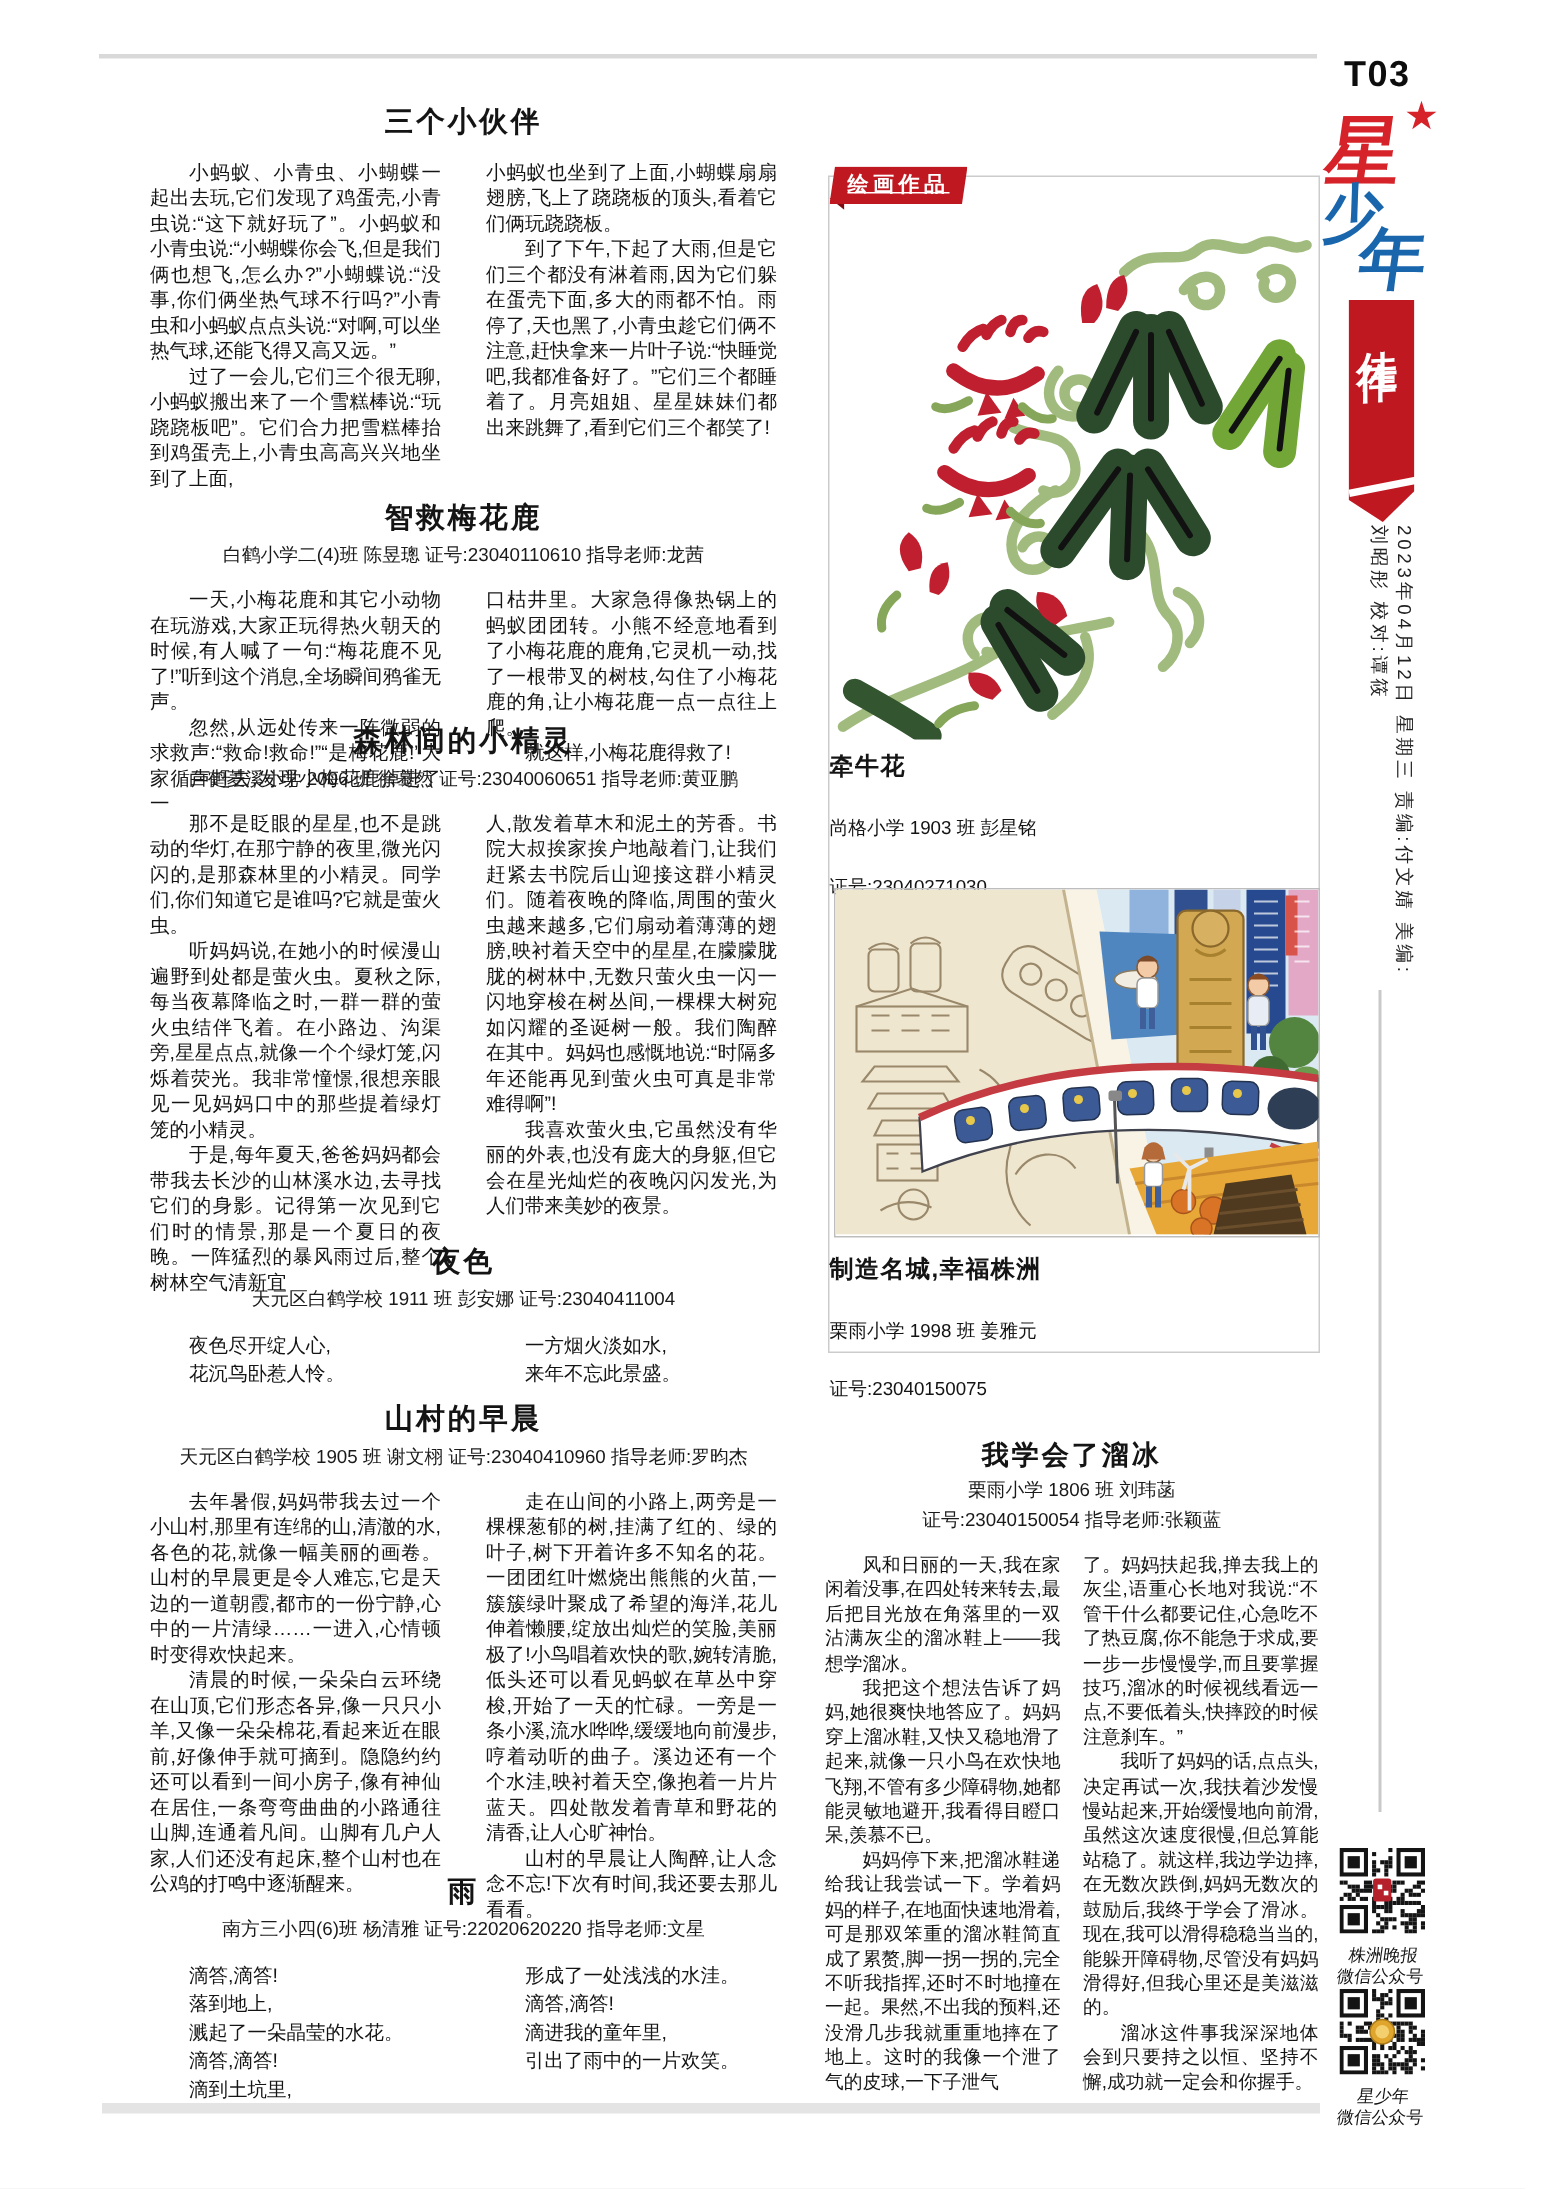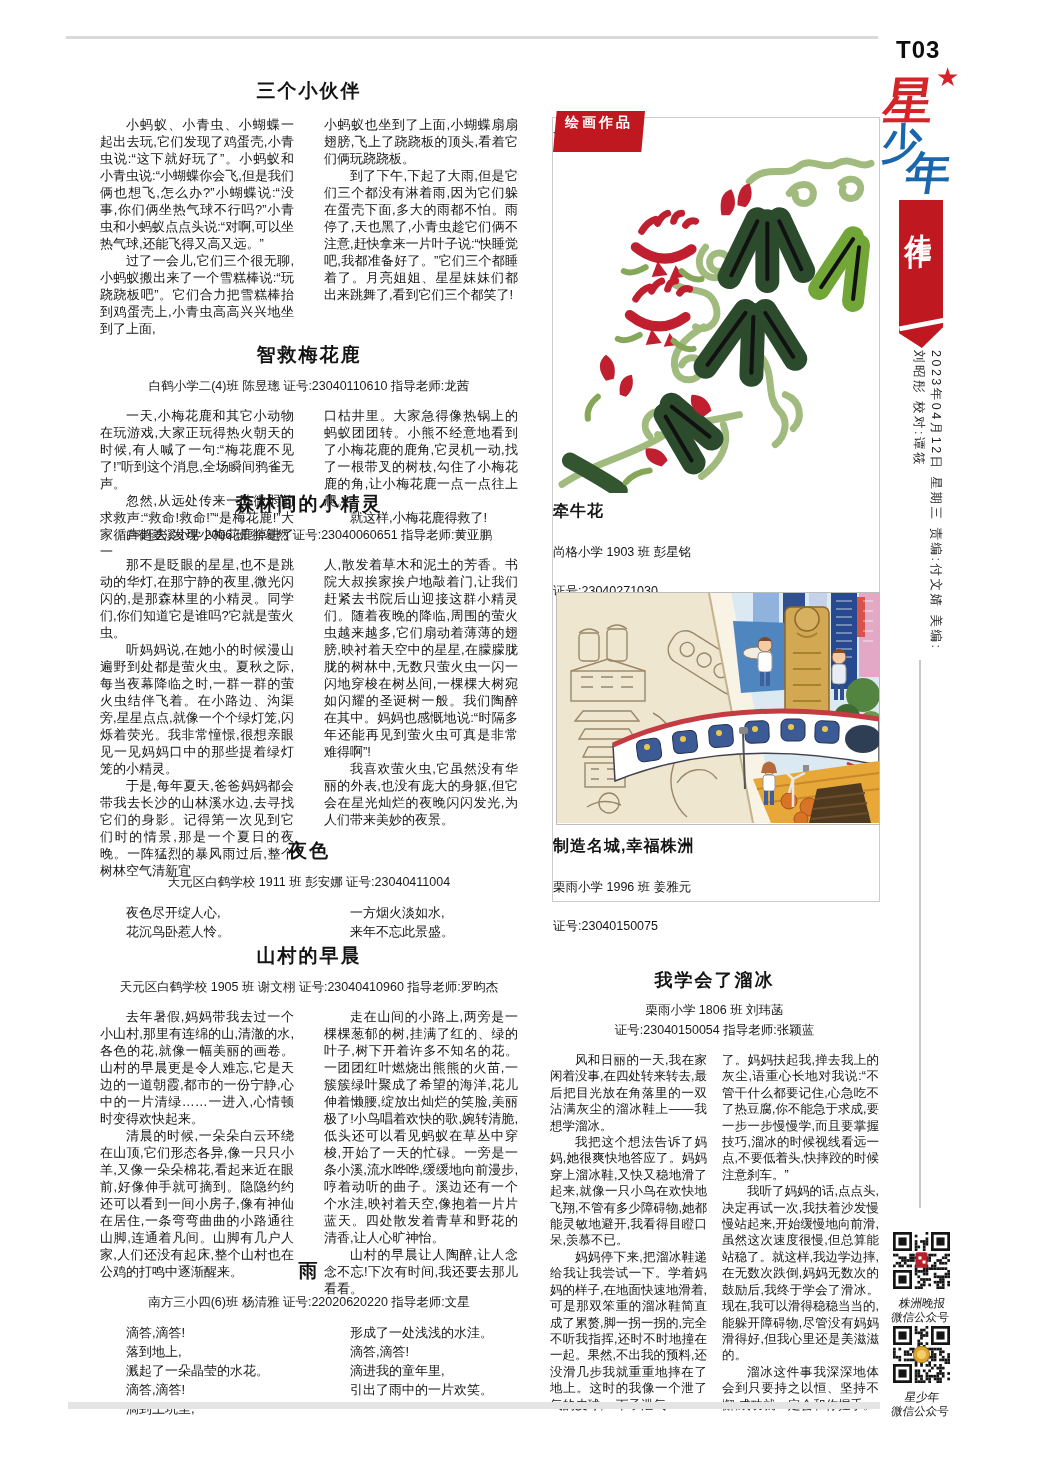--- a/index.html
+++ b/index.html
@@ -6,34 +6,34 @@
   .page{position:relative;width:1039px;height:1459px;background:#ffffff;margin:0 auto;
         font-family:"Liberation Sans","DejaVu Sans",sans-serif;color:#141414;overflow:hidden;}
   .top-rule{position:absolute;left:66px;top:36px;width:812px;height:3px;background:#d9d9d9;}
   .bottom-rule{position:absolute;left:68px;top:1402px;width:812px;height:7px;background:#e4e4e4;}
   .page-num{position:absolute;left:896px;top:36px;font-size:24px;font-weight:bold;letter-spacing:1px;color:#0d0d0d;}
 
   
   .left-region{position:absolute;left:66px;top:60px;width:474px;height:1380px;}
   .article{position:absolute;left:34px;width:418px;}
   .art-0{top:8px}.art-1{top:272px}.art-2{top:421px}.art-3{top:768px}.art-4{top:873px}.art-5{top:1188px}
-  .atitle{font-size:19px;font-weight:bold;text-align:center;margin:10px;letter-spacing:2px;}
+  .atitle{font-size:19px;font-weight:bold;text-align:center;margin:0;letter-spacing:2px;}
   .byline{font-size:12.5px;text-align:center;margin-top:4px;color:#1a1a1a;}
   .cols{display:flex;gap:30px;margin-top:12px;}
   .col{flex:1;font-size:13px;line-height:17px;text-align:justify;}
   .col .para{margin:0;text-indent:2em;}
   .col .para.cont{text-indent:0;}
   .col.poem{padding-left:26px;text-align:left;}
   .pline{white-space:nowrap;line-height:19px;}
 
   
   .art-frame{position:absolute;left:552px;top:117px;width:326px;height:783px;border:1px solid #cccccc;background:#fff;}
   .banner{position:absolute;left:553px;top:111px;z-index:3;background:#c01820;color:#fff;
-          font-size:14px;font-weight:bold;letter-spacing:3px;padding:3px 12px 20px 12px;
-          clip-path:polygon(4% 0,100% 0,96% 100%,0 100%);}
+          font-size:14px;font-weight:bold;letter-spacing:3px;padding:3px 12px 4px 12px;
+          clip-path:polygon(4% 0,100% 0,96% 100%,0 100%);text-decoration:underline;}
   .banner-fold{position:absolute;left:553px;top:132px;width:10px;height:8px;background:#7c0d13;
           clip-path:polygon(0 0,100% 0,100% 100%);z-index:2;}
   .paint1{position:absolute;left:554px;top:119px;width:323px;height:374px;}
   .caption{position:absolute;width:324px;text-align:left;}
   .cap-0{left:553px;top:501px;}
   .cap-1{left:553px;top:836px;}
   .cap-title{font-size:16px;font-weight:bold;letter-spacing:1px;}
   .cap-byline,.cap-cert{font-size:12.5px;margin-top:22px;}
   .paint2-wrap{position:absolute;left:556px;top:592px;width:322px;height:231px;border:1px solid #bdbdbd;}
 
@@ -354,21 +354,21 @@
         <rect x="207" y="198" width="4" height="14" fill="#3f5f9a"></rect>
           <rect x="213" y="198" width="4" height="14" fill="#3f5f9a"></rect>
       </g>
       <line x1="186" y1="140" x2="188" y2="196" stroke="#555555" stroke-width="2"></line>
       <rect x="182" y="134" width="9" height="7" rx="2" fill="#888888"></rect>
     </svg>
   </div>
 
   <div class="caption cap-1">
     <div class="cap-title">制造名城,幸福株洲</div>
-    <div class="cap-byline">栗雨小学 1996 班 姜雅元</div>
+    <div class="cap-byline">栗雨小学 1998 班 姜雅元</div>
     <div class="cap-cert">证号:23040150075</div>
   </div>
 
   <div class="article art-skate">
       <h2 class="atitle">我学会了溜冰</h2>
       <div class="byline">栗雨小学 1806 班 刘玮菡</div>
       <div class="byline">证号:23040150054 指导老师:张颖蓝</div>
       <div class="cols">
         <div class="col">
           <p class="para">风和日丽的一天,我在家闲着没事,在四处转来转去,最后把目光放在角落里的一双沾满灰尘的溜冰鞋上——我想学溜冰。</p>

